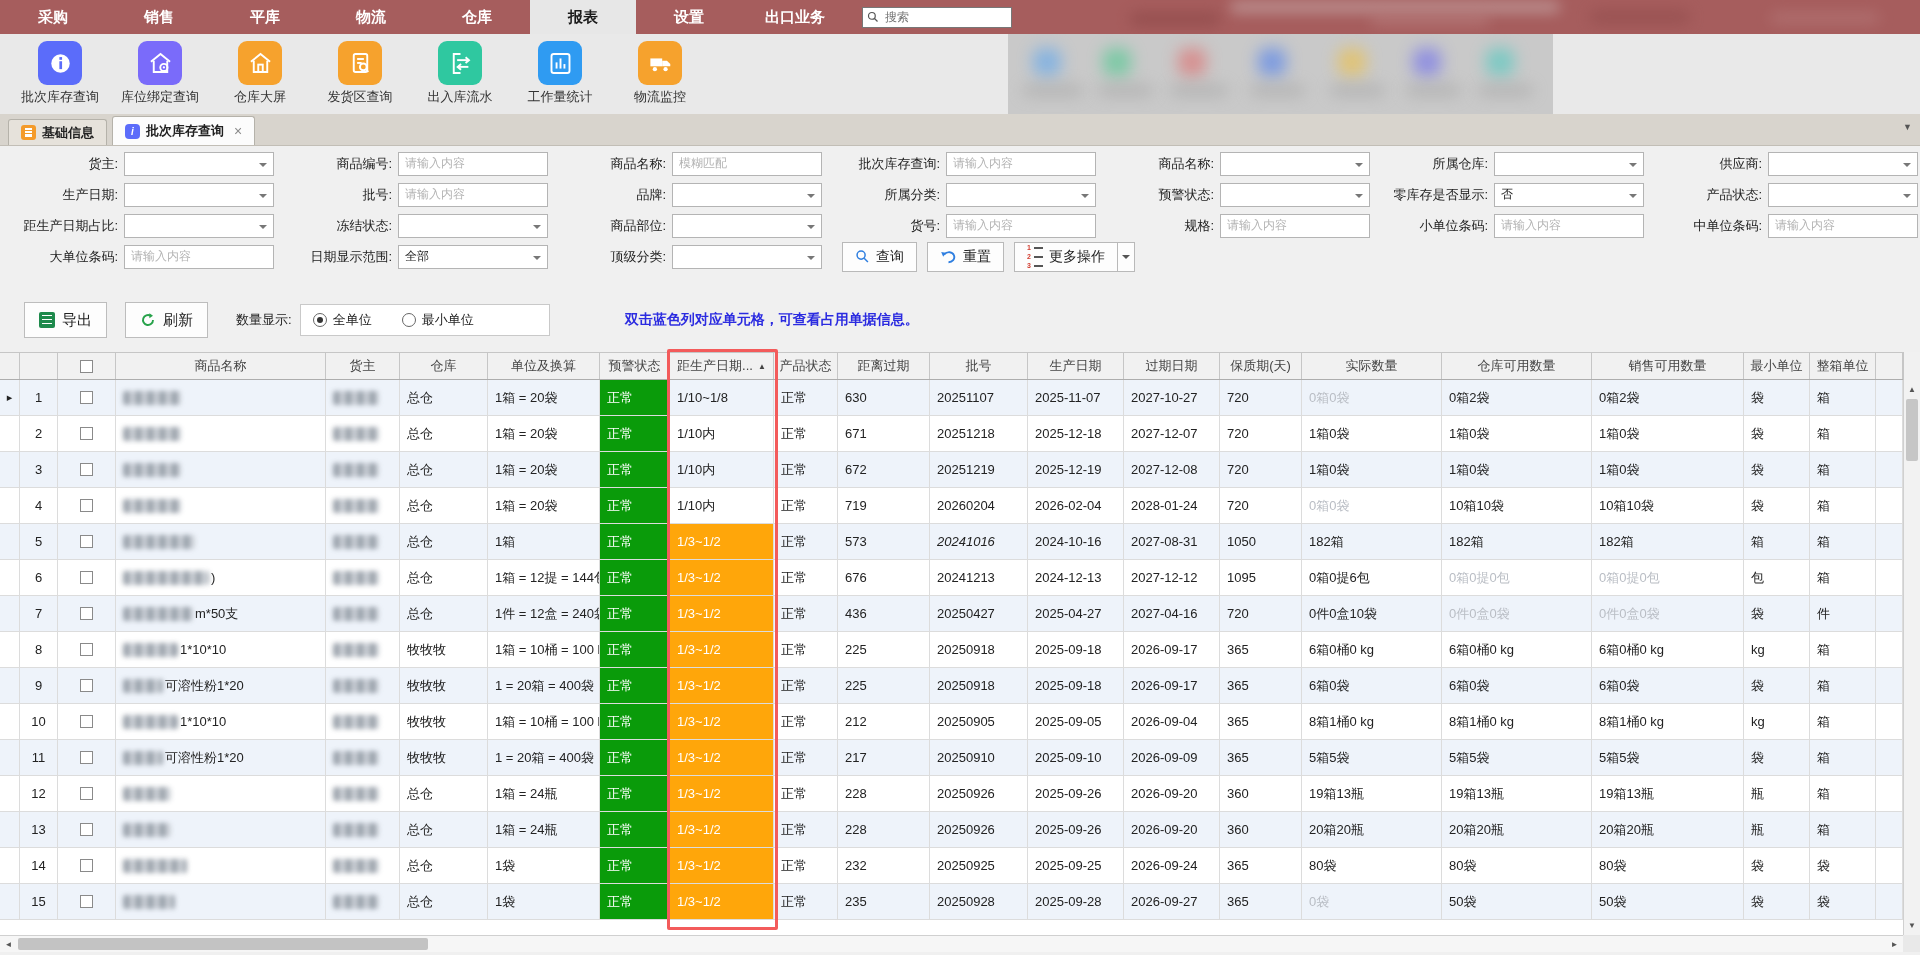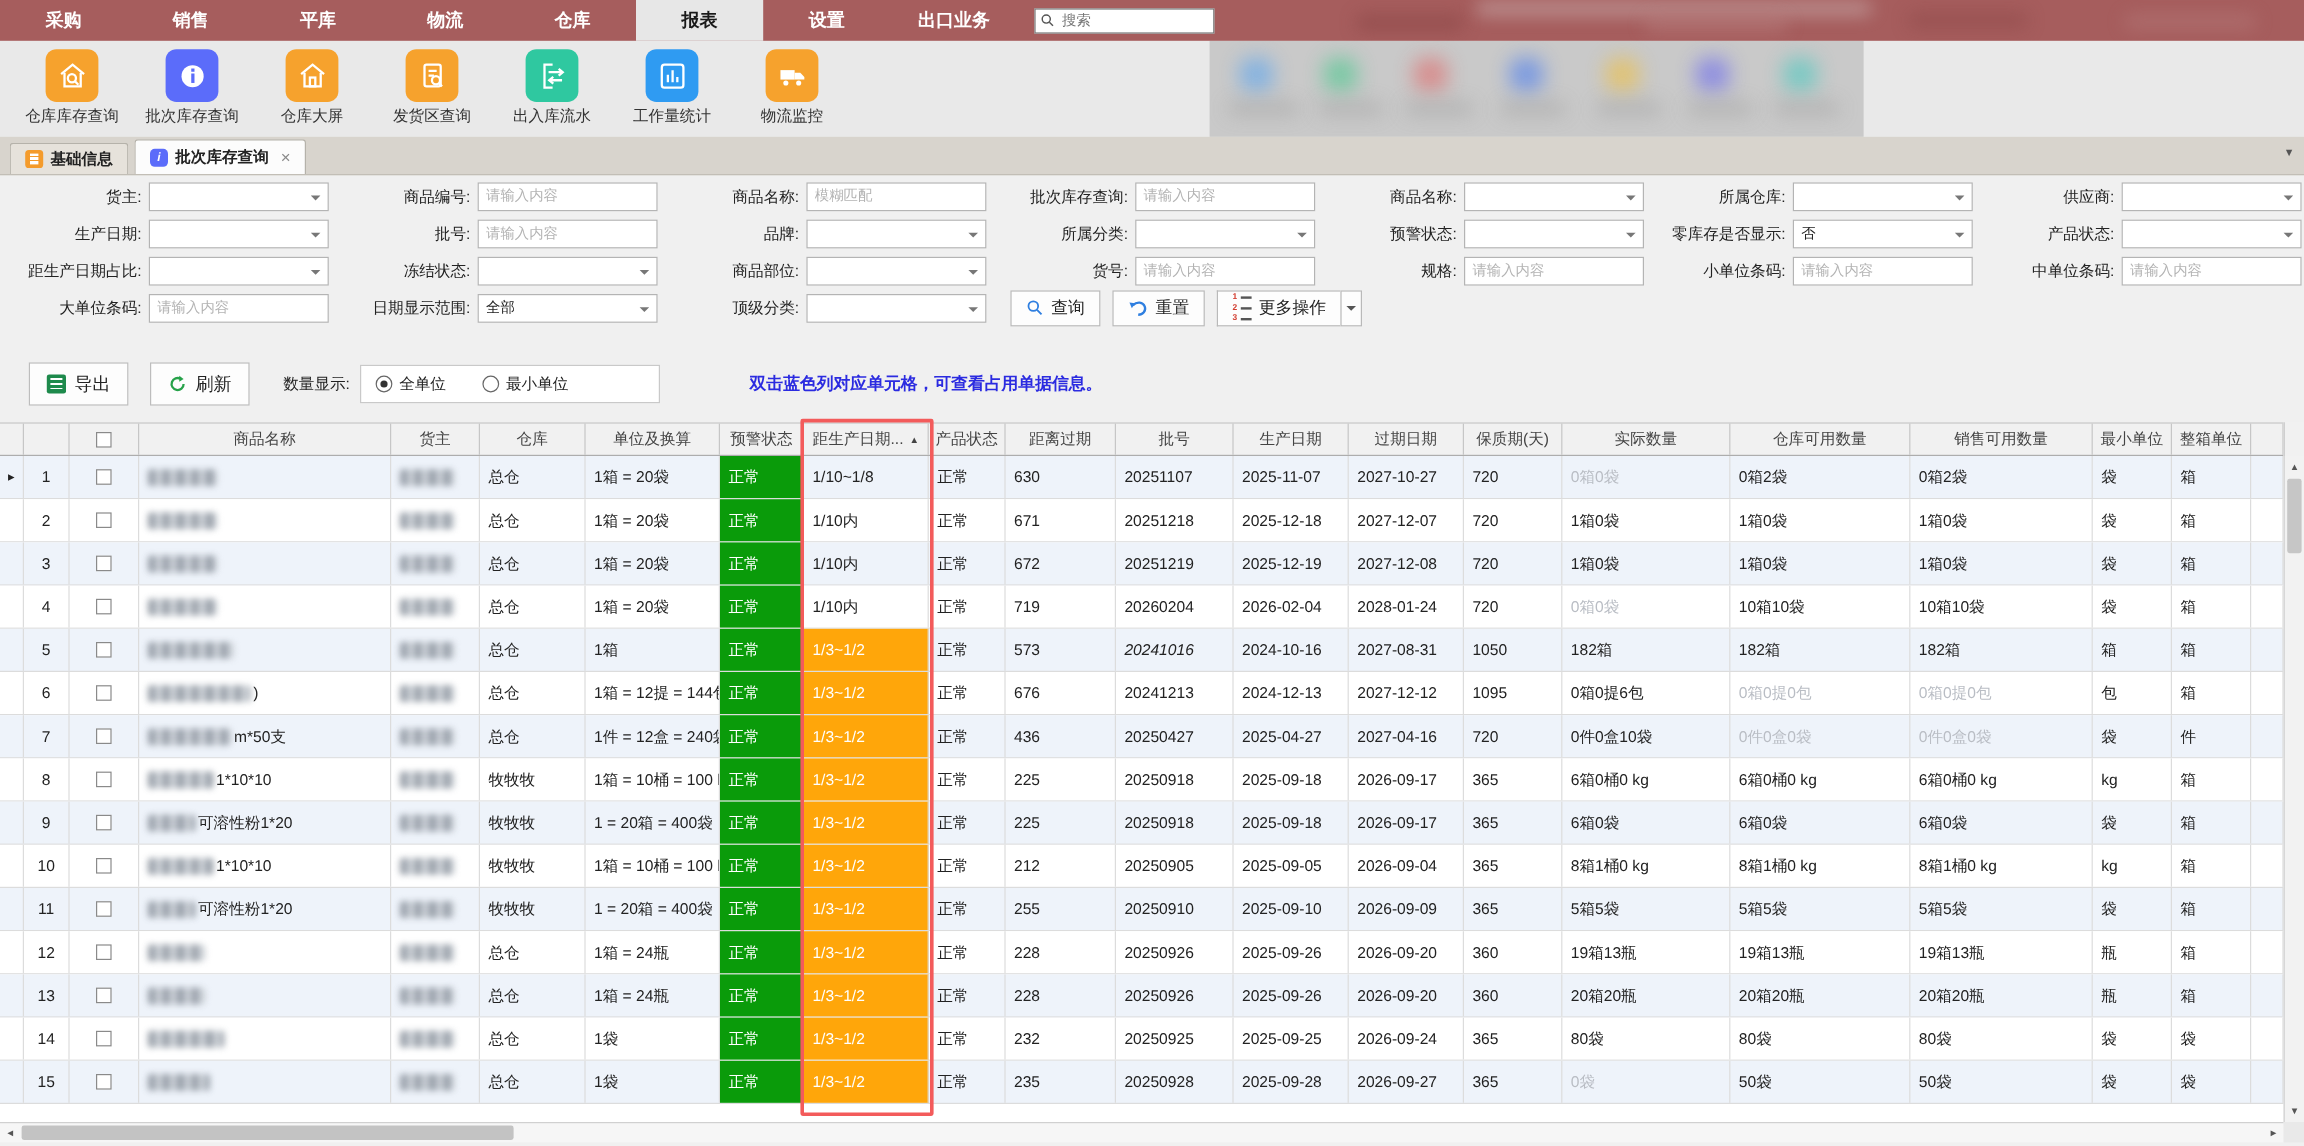--- a/index.html
+++ b/index.html
@@ -123,39 +123,39 @@
     <i style="left:60px;top:12px;width:90px;height:14px;background:#8f4a4a;opacity:.7"></i>
     <i style="left:300px;top:14px;width:120px;height:12px;background:#b87f7f;opacity:.6"></i>
     <i style="left:520px;top:10px;width:100px;height:14px;background:#8f4a4a;opacity:.55"></i>
     <i style="left:700px;top:12px;width:110px;height:12px;background:#b87f7f;opacity:.5"></i>
   </div>
 </div>
 
 <div class="toolbar">
   <div style="display:flex">
       <div class="tb-item">
-        <div class="tb-icon" style="background: rgb(246, 162, 45);">
-          <svg width="27" height="27" viewBox="0 0 24 24">
-            <path d="M3.5 10.5 L12 3.5 L20.5 10.5" fill="none" stroke="#fff" stroke-width="1.7"></path>
-            <path d="M6 9.5 V19.5 H18 V9.5" fill="none" stroke="#fff" stroke-width="1.7"></path>
-            <circle cx="11.5" cy="13.5" r="3" fill="none" stroke="#fff" stroke-width="1.7"></circle>
-            <line x1="13.8" y1="15.8" x2="16.3" y2="18.3" fill="none" stroke="#fff" stroke-width="1.7"></line>
-          </svg>
-        </div>
-        <div class="tb-label">仓库库存查询</div>
-      </div>
-      <div class="tb-item">
         <div class="tb-icon" style="background: rgb(91, 108, 250);">
           <svg width="27" height="27" viewBox="0 0 24 24">
             <circle cx="12" cy="12" r="8.2" fill="#fff"></circle>
             <rect x="11" y="10" width="2.4" height="7" fill="#5b6cfa"></rect>
             <rect x="11" y="6.3" width="2.4" height="2.4" fill="#5b6cfa"></rect>
           </svg>
         </div>
         <div class="tb-label">批次库存查询</div>
+      </div>
+      <div class="tb-item">
+        <div class="tb-icon" style="background: rgb(122, 107, 250);">
+          <svg width="27" height="27" viewBox="0 0 24 24">
+            <path d="M3.5 10.5 L12 3.5 L20.5 10.5" fill="none" stroke="#fff" stroke-width="1.7"></path>
+            <path d="M6 9.5 V19.5 H18 V9.5" fill="none" stroke="#fff" stroke-width="1.7"></path>
+            <circle cx="15" cy="15.5" r="3.2" fill="none" stroke="#fff" stroke-width="1.7"></circle>
+            <circle cx="15" cy="15.5" r="1" fill="#fff"></circle>
+          </svg>
+        </div>
+        <div class="tb-label">库位绑定查询</div>
       </div>
       <div class="tb-item">
         <div class="tb-icon" style="background: rgb(246, 162, 45);">
           <svg width="27" height="27" viewBox="0 0 24 24">
             <path d="M3.5 10.5 L12 3.5 L20.5 10.5" fill="none" stroke="#fff" stroke-width="1.7"></path>
             <path d="M6 9.5 V19.5 H18 V9.5" fill="none" stroke="#fff" stroke-width="1.7"></path>
             <rect x="10" y="13" width="4" height="6.5" fill="none" stroke="#fff" stroke-width="1.7"></rect>
           </svg>
         </div>
         <div class="tb-label">仓库大屏</div>
@@ -831,21 +831,21 @@
           <span class="sfx">可溶性粉1*20</span>
         </div>
         <div class="g-cell c-owner" style="width: 74px;">
           <span class="blurb" style="width: 46px;"></span>
         </div>
         <div class="g-cell c-warehouse" style="width: 88px;">牧牧牧</div>
         <div class="g-cell c-unit" style="width: 112px;">1 = 20箱 = 400袋</div>
         <div class="g-cell c-warn cell-warn" style="width: 70px; background: rgb(10, 155, 10);">正常</div>
         <div class="g-cell c-ratio orange" style="width: 104px; background: rgb(255, 166, 10);">1/3~1/2</div>
         <div class="g-cell c-pstatus" style="width: 64px;">正常</div>
-        <div class="g-cell c-dist" style="width: 92px;">255</div>
+        <div class="g-cell c-dist" style="width: 92px;">217</div>
         <div class="g-cell c-batch" style="width: 98px;">20250910</div>
         <div class="g-cell c-pdate" style="width: 96px;">2025-09-10</div>
         <div class="g-cell c-edate" style="width: 96px;">2026-09-09</div>
         <div class="g-cell c-shelf" style="width: 82px;">365</div>
         <div class="g-cell c-actual" style="width: 140px;">5箱5袋</div>
         <div class="g-cell c-whavail" style="width: 150px;">5箱5袋</div>
         <div class="g-cell c-saleavail" style="width: 152px;">5箱5袋</div>
         <div class="g-cell c-minu" style="width: 66px;">袋</div>
         <div class="g-cell c-caseu" style="width: 66px;">箱</div>
         <div class="g-cell c-filler" style="width: 27px;"></div>

